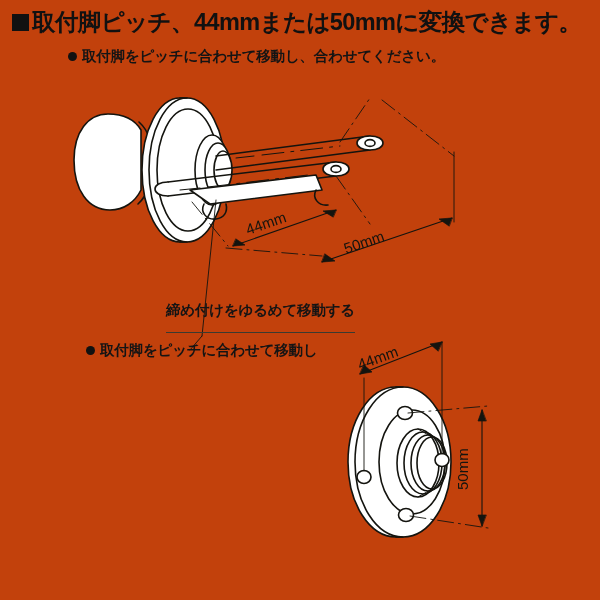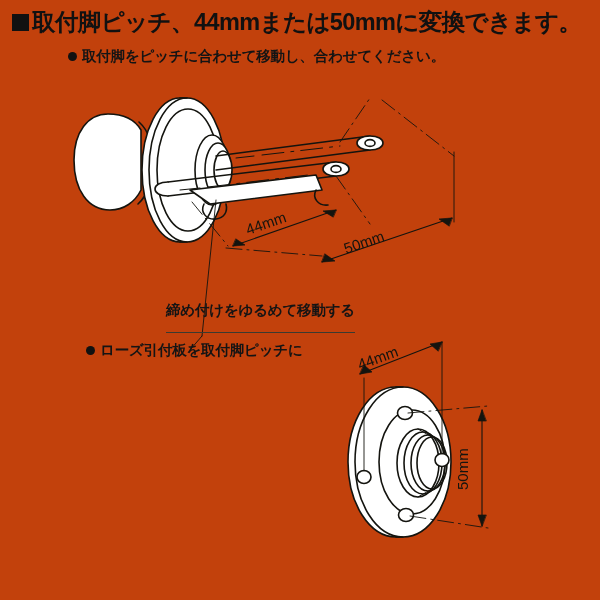--- a/index.html
+++ b/index.html
@@ -181,21 +181,21 @@
 
     <text class="dim-label" x="208" y="157" transform="rotate(-19 208 157)">44mm</text>
     <text class="dim-label" x="306" y="176" transform="rotate(-19 306 176)">50mm</text>
   </svg>
 
   <div class="caption">締め付けをゆるめて移動する</div>
 
   <div class="note note-2">
     <span class="rd-bullet"></span>
     <span class="note-lines">
-      <span>ローズ引付板を取付脚ピッチに</span>
+      <span>取付脚をピッチに合わせて移動し</span>
     </span>
   </div>
 
   <svg class="fig" id="fig-lower" width="220" height="240" viewBox="0 0 220 240">
     <g fill="none" stroke="#14140f" stroke-width="1.6" stroke-linejoin="round" stroke-linecap="round">
 
       <ellipse cx="76" cy="132" rx="48" ry="75" fill="#ffffff"></ellipse>
       <ellipse cx="83" cy="132" rx="48" ry="75" fill="#ffffff"></ellipse>
       <path d="M 76 57 L 83 57"></path>
       <path d="M 76 207 L 83 207"></path>

